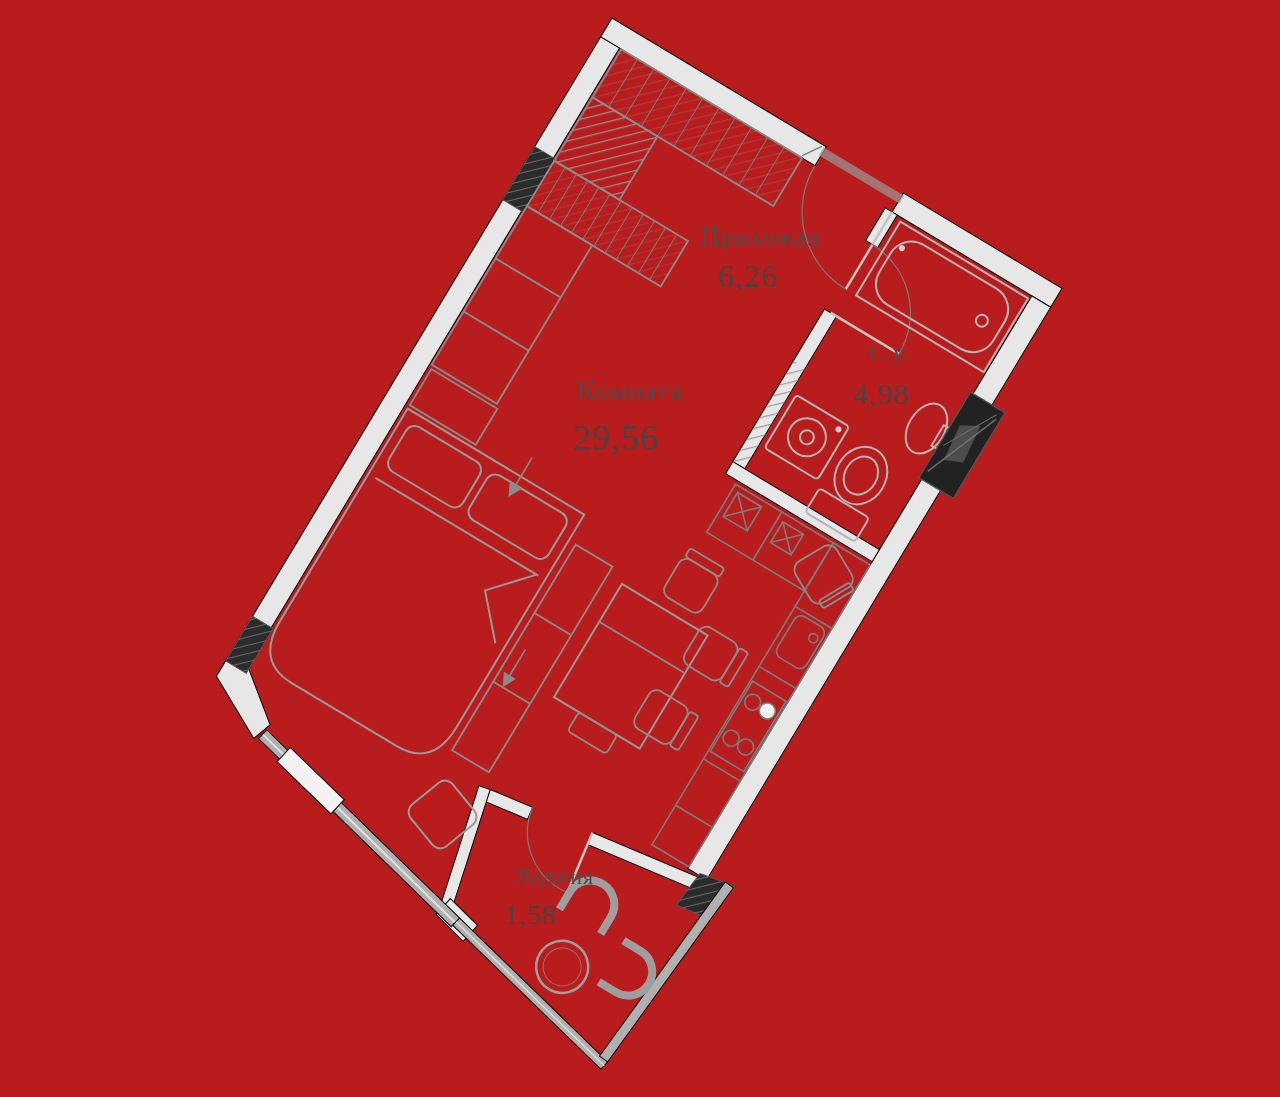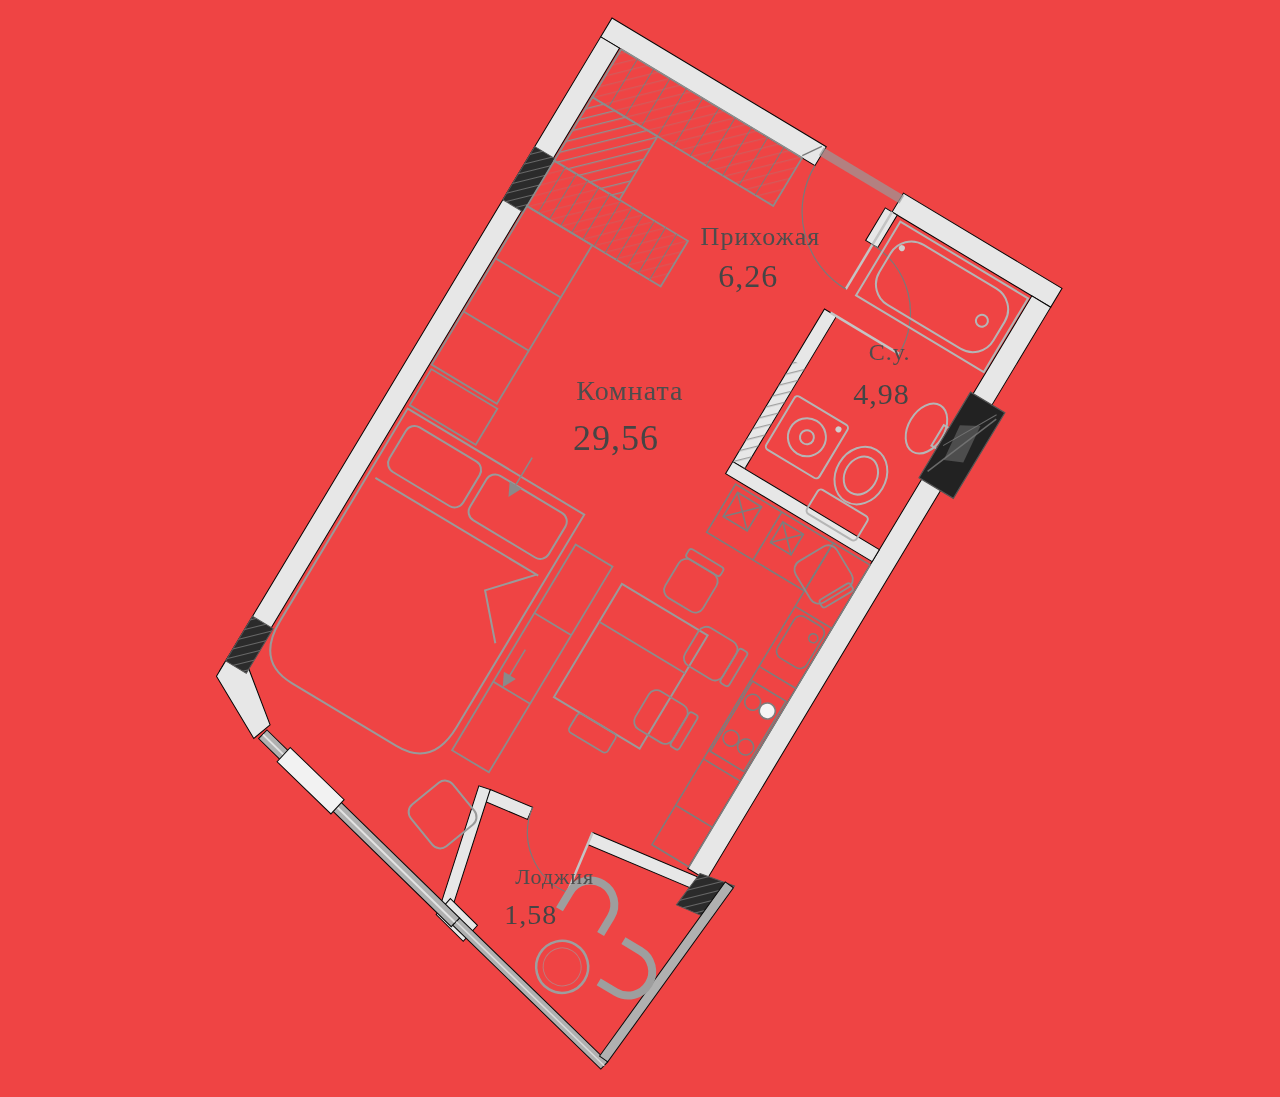--- a/index.html
+++ b/index.html
@@ -1,16 +1,16 @@
 <!DOCTYPE html>
 <html><head>
 <meta charset="utf-8">
 <style>
   html,body{margin:0;padding:0;background:#000;}
-  .canvas{position:relative;width:1280px;height:1097px;background:#ef4444;overflow:hidden;}
+  .canvas{position:relative;width:1280px;height:1097px;background:#b91c1c;overflow:hidden;}
   svg{display:block;}
   .wall{fill:#e7e7e7;stroke:#060606;stroke-width:1;}
   .walldark{fill:#2b2b2b;stroke:#555;stroke-width:1;}
   .win{fill:#b0b0b0;stroke:#0a0a0a;stroke-width:1;}
   .furn{fill:none;stroke:#8c8c8c;stroke-width:1.8;}
   .furn2{fill:none;stroke:#9a9a9a;stroke-width:2;}
   .kfurn{fill:none;stroke:#7d7d7d;stroke-width:1.6;}
   .bfurn{fill:none;stroke:#b5b5b5;stroke-width:2;}
   .lfurn{fill:none;stroke:#9e9e9e;stroke-width:8;}
   .leaf{stroke:#c4c4c4;stroke-width:2.5;fill:none;}

